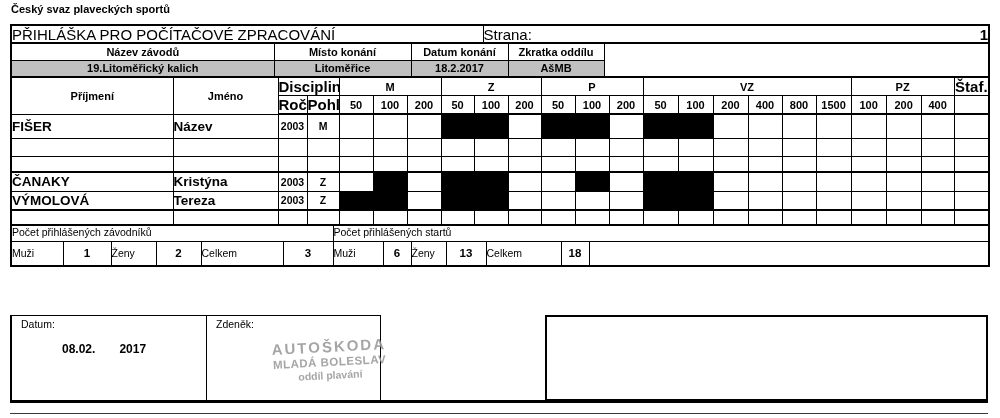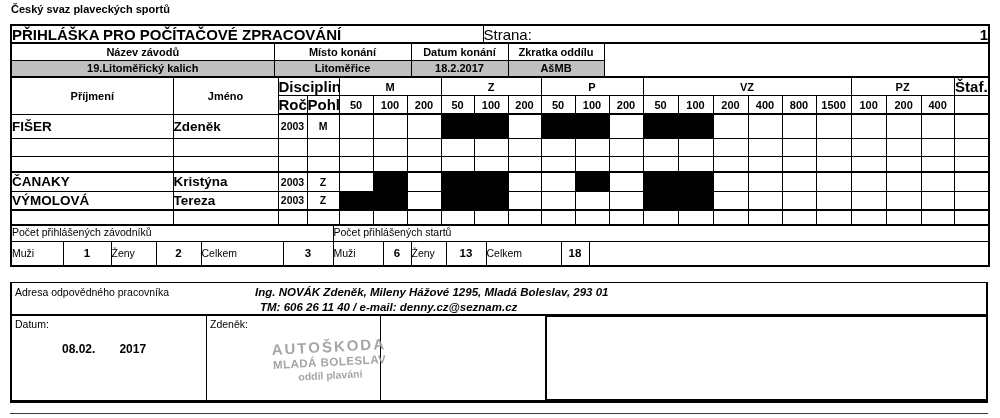--- a/index.html
+++ b/index.html
@@ -3,39 +3,39 @@
 <meta charset="utf-8">
 <style>
   *{margin:0;padding:0;box-sizing:border-box}
   body{background:#fff;font-family:"Liberation Sans",sans-serif;color:#000}
   .sheet{position:relative;width:991px;height:418px;background:#fff;overflow:hidden}
   .org{position:absolute;left:11px;top:3px;font-size:11px;font-weight:bold}
   table.tbl{position:absolute;border-collapse:collapse;table-layout:fixed;border:2px solid #000;background:#fff}
   table.tbl td{border:1px solid #000;padding:0;overflow:hidden;white-space:nowrap;vertical-align:middle}
   td.gl{border-left-width:2px}
   tr.bb2 > td{border-bottom-width:2px}
-  .titlecell{font-size:15px;font-weight:bold;padding-left:5px}
+  .titlecell{font-size:15px;font-weight:normal;padding-left:5px}
   .stranacell{font-size:15px;padding-left:5px;padding-right:13px}
   .stranacell .v{float:right;font-weight:bold}
   .ehdr{font-weight:bold;font-size:11px;text-align:center}
   .gray{background:#c0c0c0}
   .glabel{font-weight:bold;font-size:11px;text-align:center}
   .glabel.small{font-size:15px}
   .name{font-weight:bold;font-size:13.5px;padding-left:3px}
   .num{font-weight:bold;font-size:10.5px;text-align:center}
   td.filled{background:#000}
   .seclabel{font-size:10.5px;padding:2px 0 0 3px;vertical-align:top !important}
   .clab{font-size:10.5px;padding-left:3px}
   .cval{font-weight:bold;font-size:11.5px;text-align:center}
   .adresa{position:absolute;left:10px;top:282px;width:978px;height:34px;border:1px solid #000;border-left:2px solid #000;border-right:2px solid #000;border-bottom:2px solid #000;background:#fff}
   .adresa .lab{position:absolute;left:3px;top:3px;font-size:10.5px}
   .addr1{position:absolute;left:243px;top:3px;font-size:11.5px;font-weight:bold;font-style:italic}
   .addr2{position:absolute;left:248px;top:18px;font-size:11.5px;font-weight:bold;font-style:italic}
   .fcell{position:absolute;border:1px solid #000;background:#fff}
-  .flab{position:absolute;left:3px;top:2px;font-size:10.5px}
+  .flab{position:absolute;left:9px;top:2px;font-size:10.5px}
   .dateline{position:absolute;left:50px;top:26px;font-size:12px;font-weight:bold}
   .dateline .yr{margin-left:24px}
   .stamp{position:absolute;left:40px;top:22px;width:165px;text-align:center;transform:rotate(-3deg);opacity:.9}
   .stamp .s1{font-size:15px;font-weight:bold;letter-spacing:2px}
   .stamp .s2{font-size:11.5px;font-weight:bold;letter-spacing:.5px;margin-top:1px}
   .stamp .s3{font-size:10.5px;font-weight:bold;margin-top:1px}
   .bigbox{position:absolute;left:545px;top:315px;width:443px;height:86px;border:2px solid #000;background:#fff}
   .bline{position:absolute;left:10px;top:400px;width:978px;height:3px;background:#000}
   .thinline{position:absolute;left:10px;top:413px;width:978px;height:1px;background:#3a3a3a}
   .sig{position:absolute;left:4px;top:8px}
@@ -141,21 +141,21 @@
           <td class="glabel">400</td>
           <td class="glabel">800</td>
           <td class="glabel">1500</td>
           <td class="glabel gl">100</td>
           <td class="glabel">200</td>
           <td class="glabel">400</td>
           <td class="gl"></td>
         </tr>
         <tr style="height:24px">
           <td class="name">FIŠER</td>
-          <td class="name">Zdeněk</td>
+          <td class="name">Název</td>
           <td class="num">2003</td>
           <td class="num">M</td>
           <td class="gl "></td>
           <td class=""></td>
           <td class=""></td>
           <td class="gl filled"></td>
           <td class="filled"></td>
           <td class=""></td>
           <td class="gl filled"></td>
           <td class="filled"></td>
@@ -356,25 +356,20 @@
       <td class="cval">6</td>
       <td class="clab">Ženy</td>
       <td class="cval">13</td>
       <td class="clab">Celkem</td>
       <td class="cval">18</td>
       <td></td>
     </tr>
   </tbody>
     </table>
 
-  <div class="adresa">
-    <div class="lab">Adresa odpovědného pracovníka</div>
-    <div class="addr1">Ing. NOVÁK Zdeněk, Mileny Hážové 1295, Mladá Boleslav, 293 01</div>
-    <div class="addr2">TM: 606 26 11 40 / e-mail: denny.cz@seznam.cz</div>
-  </div>
 
   <div class="fcell" style="left:10px;top:315px;width:197px;height:88px;border-left-width:2px">
     <div class="flab">Datum:</div>
     <div class="dateline"><span>08.02.</span><span class="yr">2017</span></div>
   </div>
 
   <div class="fcell" style="left:206px;top:315px;width:175px;height:88px">
     <div class="flab">Zdeněk:</div>
     <div class="stamp" style="color:#9c9c9c">
       <div class="s1">AUTOŠKODA</div>

